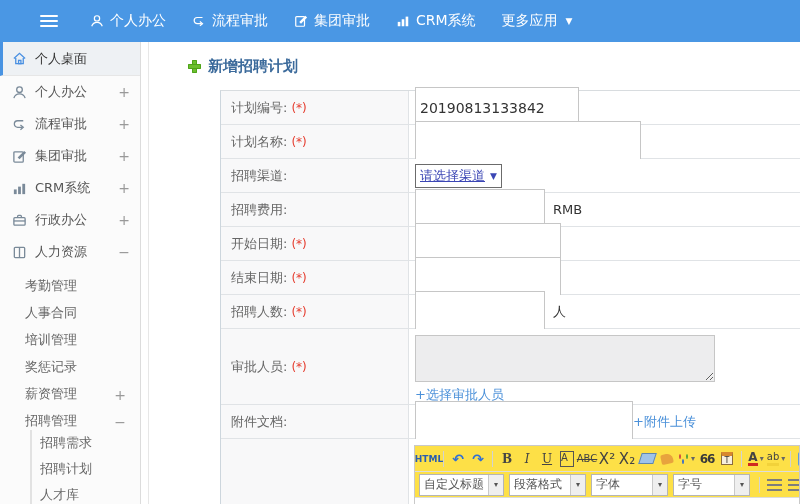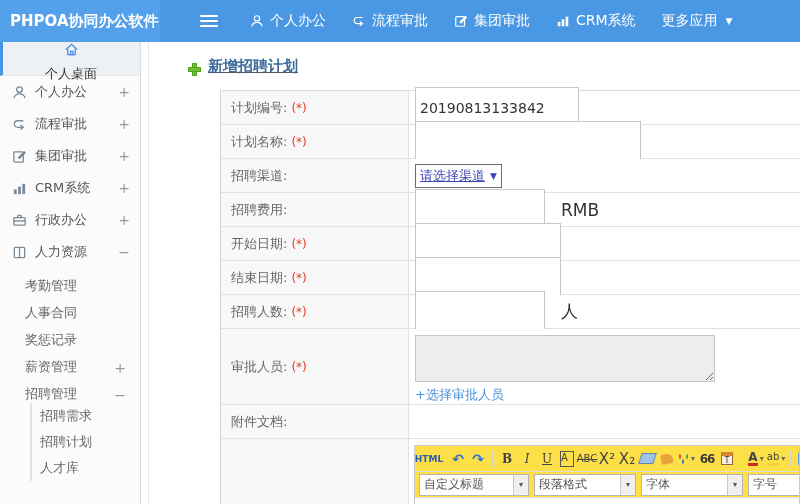--- a/index.html
+++ b/index.html
@@ -21,30 +21,30 @@
   
   .sidebar{position:absolute;top:42px;left:0;bottom:0;width:141px;background:#fbfbfb;
            border-right:1px solid #dcdcdc;box-sizing:border-box;}
   .scroll-strip{position:absolute;top:42px;left:142px;bottom:0;width:7px;background:#fff;
            border-right:1px solid #e7e7e7;box-sizing:border-box;}
   .s1{height:32px;display:flex;align-items:center;padding:0 10px 0 12px;gap:8px;cursor:pointer;color:#556;}
   .s1 .lbl{flex:1;font-size:13px;color:#555;}
   .s1 .exp{color:#999;font-size:14px;}
   .s1 svg{flex:0 0 auto;}
   .s1.active{height:33px;background:#eef1f4;border-left:3px solid #4893e2;
-             border-bottom:1px solid #e6e6e6;padding-left:9px;flex-direction:column;}
+             border-bottom:1px solid #e6e6e6;padding-left:9px;}
   .s1.active .lbl{color:#333;}
   .s2{height:27px;display:flex;align-items:flex-end;padding-left:25px;cursor:pointer;}
   .s2 .lbl{flex:1;font-size:13px;color:#666;}
   .s2 .exp{color:#999;font-size:14px;padding-right:14px;}
   .s3wrap{margin-left:30px;border-left:2px solid #e2e2e2;}
   .s3{height:26px;display:flex;align-items:center;padding-left:8px;font-size:13px;color:#666;cursor:pointer;}
   
   .main{position:absolute;top:42px;left:150px;right:0;bottom:0;background:#fff;overflow:hidden;}
-  .page-head{display:flex;align-items:flex-end;gap:7px;margin:14px 0 0 38px;height:20px;text-decoration:underline;}
+  .page-head{display:flex;align-items:center;gap:7px;margin:14px 0 0 38px;height:20px;}
   .plus-ic{position:relative;width:13px;height:13px;display:inline-block;}
   .plus-ic::before,.plus-ic::after{content:"";position:absolute;background:#6cbf2e;border-radius:1px;
       box-shadow:0 0 0 1px #4ea31a inset;}
   .plus-ic::before{left:4px;top:0;width:5px;height:13px;}
   .plus-ic::after{left:0;top:4px;width:13px;height:5px;}
   .page-title{color:#3b6a9b;font-weight:bold;font-size:15px;}
   
   .form-table{margin:14px 0 0 70px;border-top:1px solid #d8dcdf;border-left:1px solid #cdd6dd;}
   .frow{display:flex;border-bottom:1px solid #e0e3e6;height:34px;box-sizing:border-box;}
   .frow.tall{height:76px;}
@@ -52,21 +52,21 @@
   .flabel{width:188px;flex:0 0 188px;background:#f8f8f9;border-right:1px solid #e0e3e6;
           display:flex;align-items:center;gap:4px;padding-left:10px;box-sizing:border-box;
           font-size:13px;color:#666;}
   .star{color:#e53c2e;font-size:12px;}
   .fvalue{flex:1;display:flex;align-items:center;padding-left:6px;background:#fff;min-width:0;}
   .fvalue.col{flex-direction:column;align-items:flex-start;justify-content:flex-start;padding-top:6px;}
   .tin{height:42px;border:1px solid #c6c6c6;box-sizing:border-box;padding:0 4px;font-size:13px;
        color:#333;font-family:inherit;background:#fff;}
   .tin.no{font-size:14px;width:164px;}
   .w226{width:226px;} .w146{width:146px;} .w130{width:130px;} .w218{width:218px;}
-  .suffix{margin-left:16px;color:#333;font-size:17px;}
+  .suffix{margin-left:8px;color:#333;font-size:13px;}
   .sel-box{display:inline-flex;align-items:center;gap:5px;border:1px solid #6b6b6b;
            padding:2px 4px;cursor:pointer;background:#fff;}
   .sel-box .sel-txt{color:#3b46b4;text-decoration:underline;font-size:13px;}
   .sel-box .sel-car{color:#3b46b4;font-size:9px;}
   .blink{color:#4a90d9;font-size:13px;text-decoration:none;cursor:pointer;}
   .approver-ta{width:300px;height:52px;background:#ededee;border:1px solid #c6c6c6;resize:both;
            font-family:inherit;box-sizing:border-box;}
   .fvalue.col .blink{margin-top:4px;}
   
   .editor-cell{flex:1;padding:6px 0 0 5px;background:#fff;min-width:0;}
@@ -90,33 +90,32 @@
         box-shadow:7px 0 0 #56a339,3px 5px 0 #3f6fc4;margin:0 8px 4px 0;}
   .b-quote{font-weight:bold;letter-spacing:-1px;font-size:12px;color:#3a3a3a;}
   .shape-paste{width:12px;height:13px;border:1px solid #8a6b3f;border-top:4px solid #d7882e;
         background:#f7efdc;display:flex;align-items:center;justify-content:center;
         font-size:8px;color:#333;box-sizing:border-box;}
   .b-fontcolor{border-bottom:3px solid #d02b20;line-height:12px;font-size:12px;font-weight:bold;}
   .b-hilite{border-bottom:3px solid #f2d23a;line-height:12px;font-size:10px;}
   .mini-car{font-size:8px;color:#666;margin-left:2px;}
   .shape-blue-cut{width:14px;height:14px;background:#5e9be0;border-radius:2px;flex:0 0 auto;}
   .esel{display:inline-flex;align-items:center;background:#fff;border:1px solid #b5b5b5;
-        height:20px;margin-right:5px;cursor:pointer;gap:25px;}
+        height:20px;margin-right:5px;cursor:pointer;}
   .esel .esel-lbl{padding:0 4px;font-size:12px;color:#555;min-width:52px;}
   .esel .esel-btn{width:14px;height:20px;border-left:1px solid #c9c9c9;display:flex;
         align-items:center;justify-content:center;font-size:8px;color:#555;background:#efefef;}
   .align-ic{width:15px;height:12px;background:repeating-linear-gradient(to bottom,#7d7d7d 0 2px,transparent 2px 5px);}
   .align-ic.center{background:repeating-linear-gradient(to bottom,#7d7d7d 0 2px,transparent 2px 5px);width:13px;}
   .econtent{height:14px;background:#fff;}
 </style>
 </head>
 <body>
 
 <div class="topbar">
-  <div class="brand">PHPOA协同办公软件</div>
   <div class="topmenu">
     <span class="hamburger">
         <i></i>
         <i></i>
         <i></i>
       </span>
     <span class="tm-item">
       <svg width="14" height="14" viewBox="0 0 16 16" fill="none" stroke="#fff" stroke-width="1.4">
           <circle cx="8" cy="5" r="3"></circle>
           <path d="M2 14c1-3.4 3-4.5 6-4.5s5 1.1 6 4.5"></path>
@@ -212,20 +211,23 @@
     <span class="exp">−</span>
   </div>
 
   <div class="s2">
       <span class="lbl">考勤管理</span>
     </div>
   <div class="s2">
       <span class="lbl">人事合同</span>
     </div>
   <div class="s2">
+      <span class="lbl">培训管理</span>
+    </div>
+  <div class="s2">
       <span class="lbl">奖惩记录</span>
     </div>
   <div class="s2">
     <span class="lbl">薪资管理</span>
     <span class="exp">+</span>
   </div>
   <div class="s2">
     <span class="lbl">招聘管理</span>
     <span class="exp">−</span>
   </div>
@@ -332,20 +334,24 @@
       </div>
       <div class="fvalue col">
         <textarea class="approver-ta" readonly="" style=""></textarea>
         <a class="blink">+选择审批人员</a>
       </div>
     </div>
 
     <div class="frow">
       <div class="flabel">
         <span>附件文档:</span>
+      </div>
+      <div class="fvalue">
+        <input class="tin w218" style="">
+        <a class="blink">+附件上传</a>
       </div>
     </div>
 
     <div class="frow editor-row">
       <div class="flabel"></div>
       <div class="editor-cell">
         <div class="editor-box">
           <div class="etb">
             <span class="ebtn b-html">HTML</span>
             <span class="sep"></span>

